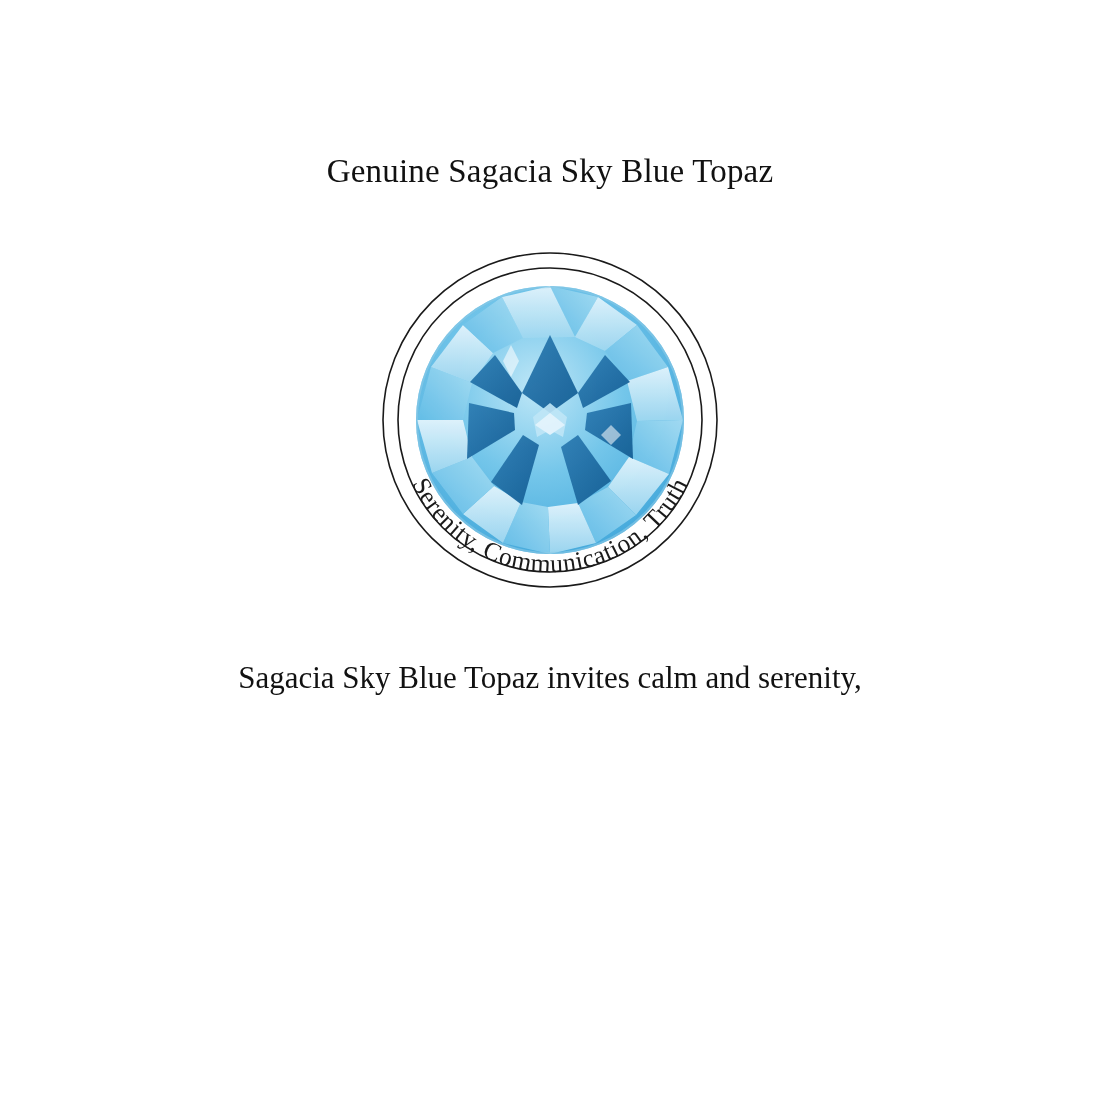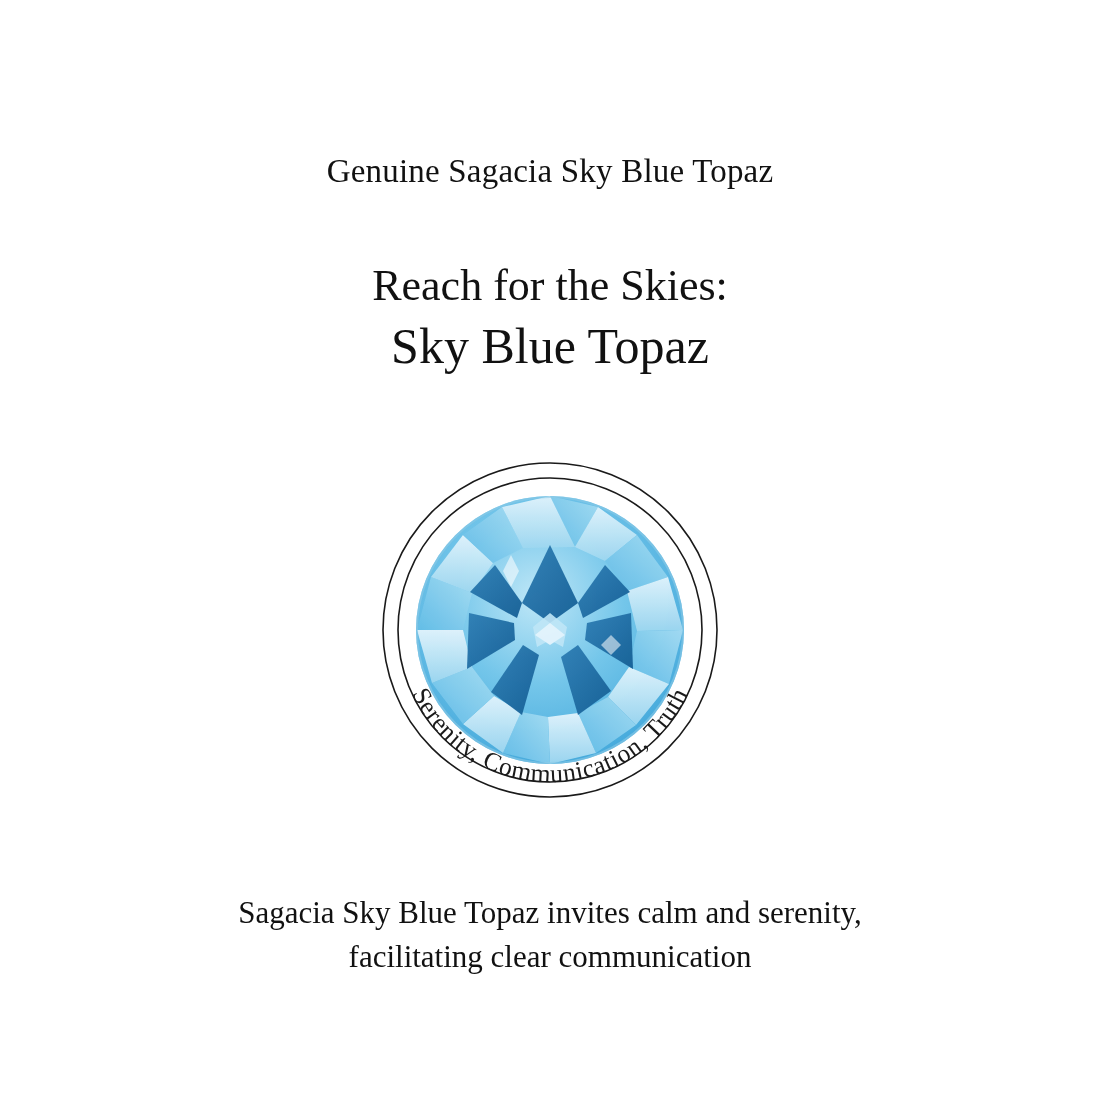--- a/index.html
+++ b/index.html
@@ -14,21 +14,20 @@
     color: #1a1a1a;
     overflow: hidden;
   }
   .page {
     position: relative;
     width: 1100px;
     height: 1100px;
     display: flex;
     flex-direction: column;
     align-items: center;
-    gap: 25px;
   }
 
   
   .eyebrow {
     margin-top: 152px;
     font-size: 33px;
     letter-spacing: 0.2px;
     color: #111111;
     text-align: center;
     line-height: 1.2;
@@ -99,24 +98,20 @@
     text-align: center;
   }
 </style>
 </head>
 <body>
 
 <div class="page">
 
   <div class="eyebrow">Genuine Sagacia Sky Blue Topaz</div>
 
-  <div class="headline">
-    <span class="headline-line1">Reach for the Skies:</span>
-    <span class="headline-line2">Sky Blue Topaz</span>
-  </div>
 
   <div class="emblem-wrap">
 
     <div class="gem">
       <svg viewBox="0 0 270 270" width="270" height="270" aria-hidden="true">
         <defs>
           <radialGradient id="gemBase" cx="45%" cy="38%" r="72%">
             <stop offset="0%" stop-color="#bfe7f7"></stop>
             <stop offset="45%" stop-color="#74c6ea"></stop>
             <stop offset="100%" stop-color="#39a2d8"></stop>
@@ -187,16 +182,15 @@
       <circle cx="210" cy="210" r="167" fill="none" stroke="#1a1a1a" stroke-width="1.6"></circle>
       <circle cx="210" cy="210" r="152" fill="none" stroke="#1a1a1a" stroke-width="1.6"></circle>
       <text class="arc-text">
         <textPath href="#arcPath" startOffset="50%" text-anchor="middle">Serenity, Communication, Truth</textPath>
       </text>
     </svg>
   </div>
 
   <div class="description">
     <span>Sagacia Sky Blue Topaz invites calm and serenity,</span>
-    <span>facilitating clear communication</span>
   </div>
 
 </div>
 
 </body></html>

